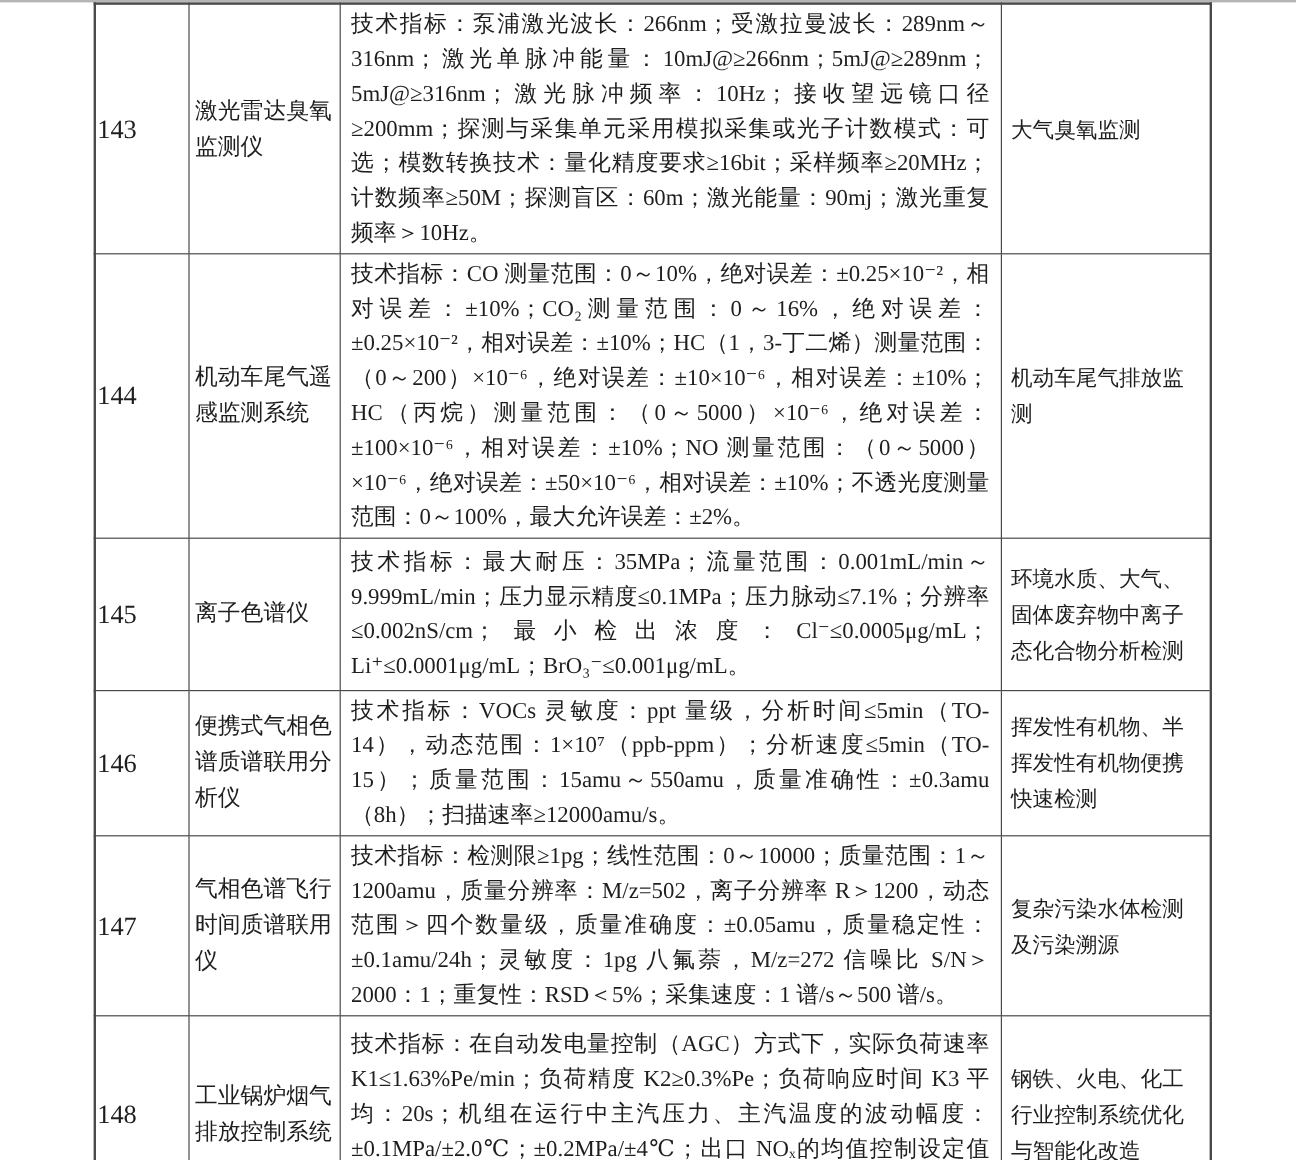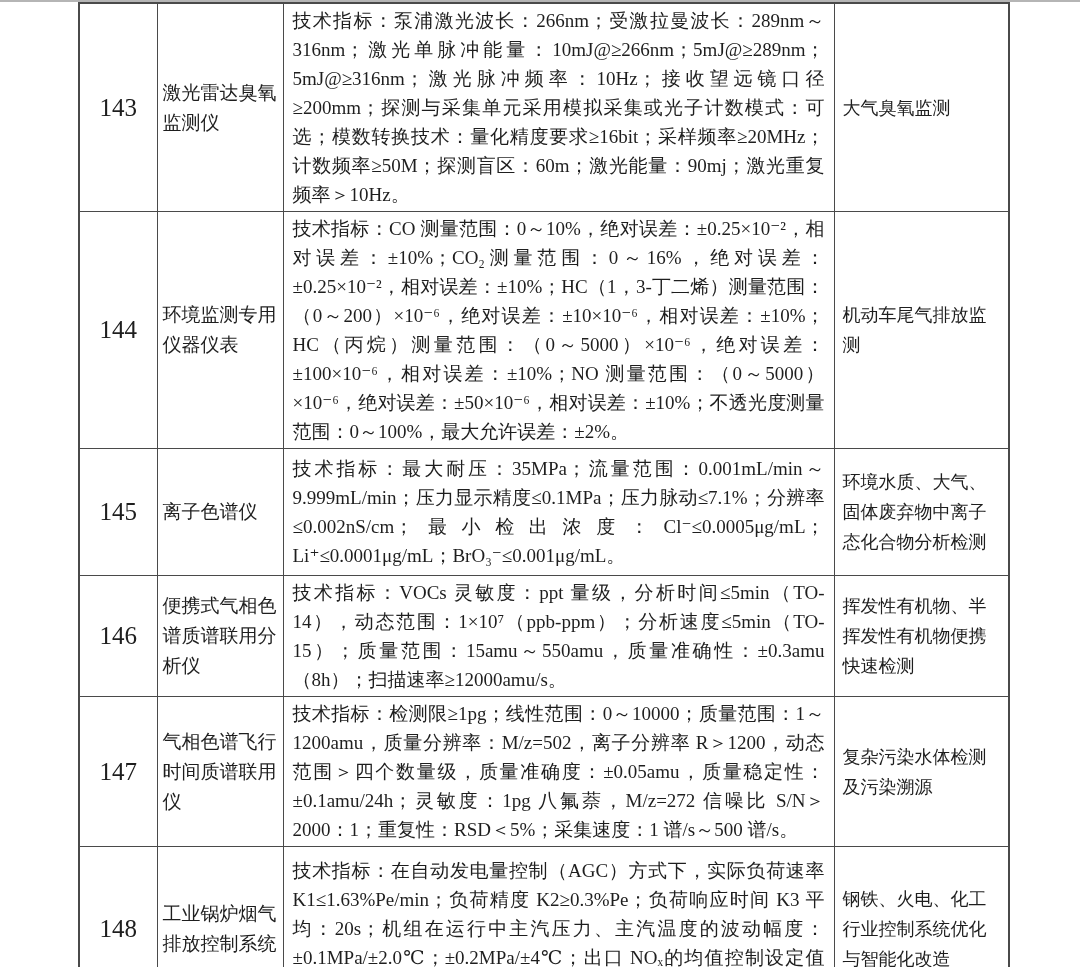--- a/index.html
+++ b/index.html
@@ -39,22 +39,21 @@
     overflow: hidden;
   }
   td.section-cell {
     font-weight: bold;
     font-size: 20px;
     padding: 0 10px;
     height: 51px;
     letter-spacing: 1px;
   }
   td.c-id {
-    text-align: center;
-    font-size: 25px;
+    font-size: 22px;
   }
   td.c-name {
     font-size: 19px;
     line-height: 30px;
     padding: 2px 5px;
   }
   td.c-spec {
     font-size: 19px;
     line-height: 29px;
     padding: 2px 9px;
@@ -89,21 +88,21 @@
 
       <tr class="h-r0">
         <td class="c-id">143</td>
         <td class="c-name">激光雷达臭氧监测仪</td>
         <td class="c-spec">技术指标：泵浦激光波长：266nm；受激拉曼波长：289nm～316nm；激光单脉冲能量：10mJ@≥266nm；5mJ@≥289nm；5mJ@≥316nm；激光脉冲频率：10Hz；接收望远镜口径≥200mm；探测与采集单元采用模拟采集或光子计数模式：可选；模数转换技术：量化精度要求≥16bit；采样频率≥20MHz；计数频率≥50M；探测盲区：60m；激光能量：90mj；激光重复频率＞10Hz。</td>
         <td class="c-app">大气臭氧监测</td>
       </tr>
 
       <tr class="h-r1">
         <td class="c-id">144</td>
-        <td class="c-name">环境监测专用仪器仪表</td>
+        <td class="c-name">机动车尾气遥感监测系统</td>
         <td class="c-spec">技术指标：CO 测量范围：0～10%，绝对误差：±0.25×10⁻²，相对误差：±10%；CO₂测量范围：0～16%，绝对误差：±0.25×10⁻²，相对误差：±10%；HC（1，3-丁二烯）测量范围：（0～200）×10⁻⁶，绝对误差：±10×10⁻⁶，相对误差：±10%；HC（丙烷）测量范围：（0～5000）×10⁻⁶，绝对误差：±100×10⁻⁶，相对误差：±10%；NO 测量范围：（0～5000）×10⁻⁶，绝对误差：±50×10⁻⁶，相对误差：±10%；不透光度测量范围：0～100%，最大允许误差：±2%。</td>
         <td class="c-app">机动车尾气排放监测</td>
       </tr>
 
       <tr class="h-r2">
         <td class="c-id">145</td>
         <td class="c-name">离子色谱仪</td>
         <td class="c-spec">技术指标：最大耐压：35MPa；流量范围：0.001mL/min～9.999mL/min；压力显示精度≤0.1MPa；压力脉动≤7.1%；分辨率≤0.002nS/cm；最小检出浓度：Cl⁻≤0.0005μg/mL；Li⁺≤0.0001μg/mL；BrO₃⁻≤0.001μg/mL。</td>
         <td class="c-app">环境水质、大气、固体废弃物中离子态化合物分析检测</td>
       </tr>

